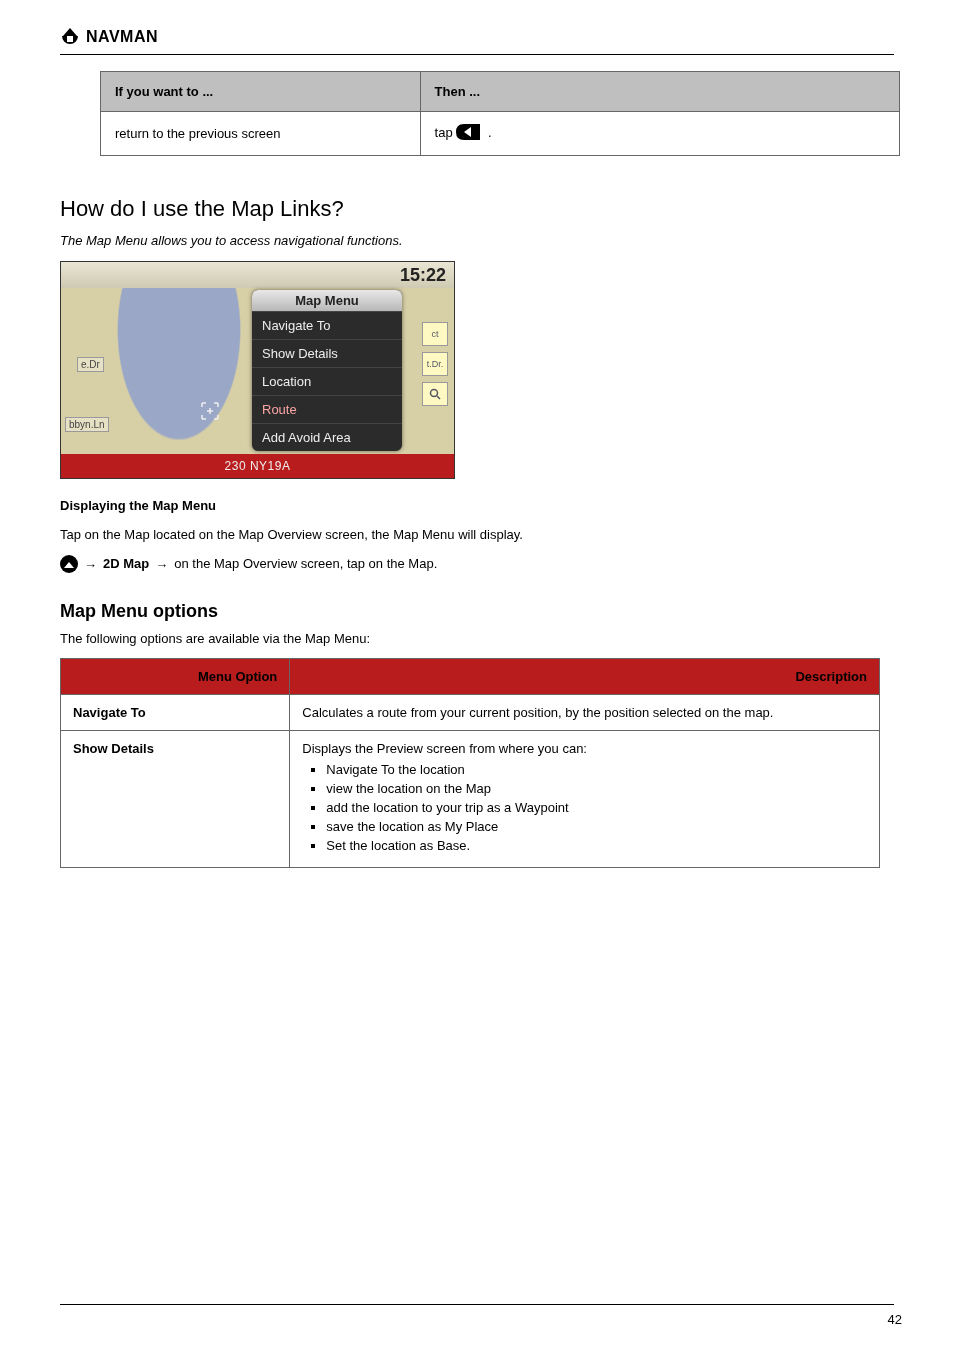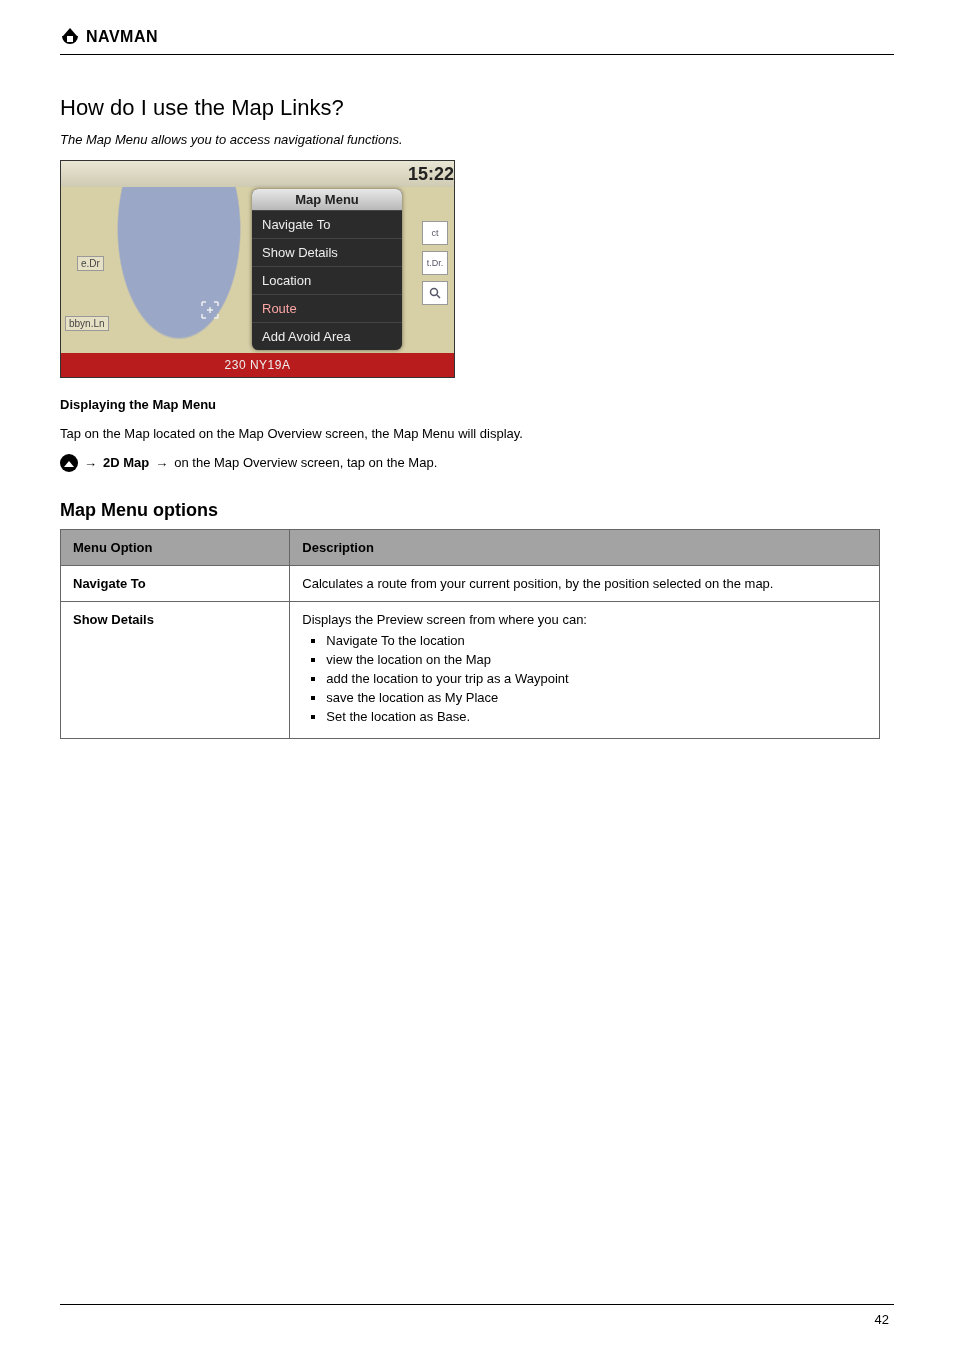--- a/index.html
+++ b/index.html
@@ -85,20 +85,21 @@
     left: 50px; top: -10px;
     width: 170px; height: 260px;
     background: radial-gradient(ellipse at 40% 30%, #9aa7c7 0 42%, transparent 43%);
   }
   .map-timebar {
     position: absolute;
     top: 0; left: 0; right: 0;
     height: 26px;
     background: linear-gradient(#e9e6d4,#cfcab2);
     text-align: right;
+    padding-right: 8px;
     font-weight: bold;
     font-size: 18px;
     color: #222;
     line-height: 26px;
   }
   .map-label {
     position: absolute;
     background: #e6e0c5;
     border: 1px solid #999;
     font-size: 10px;
@@ -143,21 +144,21 @@
   .map-menu-item.disabled { color: #fca5a5; }
   .map-sideicons {
     position: absolute;
     right: 2px;
     top: 60px;
     width: 30px;
   }
   .map-sideicon {
     width: 26px; height: 24px;
     margin-bottom: 6px;
-    background: #ffffff;
+    background: #fef9c3;
     border: 1px solid #999;
     font-size: 9px;
     color: #556;
     display: flex; align-items: center; justify-content: center;
   }
   .map-crosshair {
     position: absolute;
     left: 138px; top: 138px;
     width: 22px; height: 22px;
     color: #eee;
@@ -199,34 +200,35 @@
     margin-top: 8px;
   }
   .opt-table th, .opt-table td {
     border: 1px solid #666;
     padding: 10px 12px;
     font-size: 13px;
     text-align: left;
     vertical-align: top;
   }
   .opt-table th {
-    background: #a3a3a3;
-    font-weight: bold;
+    background: #b91c1c;
+    font-weight: bold;
+    text-align: right;
   }
   .opt-table .ocol1 { width: 28%; }
   .opt-table .ocol2 { width: 72%; }
   .opt-table .label-cell { font-weight: bold; }
   .opt-table ul {
     list-style: square;
     margin: 6px 0 0 24px;
   }
   .opt-table li { margin-bottom: 4px; }
   .page-num {
     position: absolute;
-    right: 65px;
+    right: 52px;
     bottom: 28px;
     font-size: 13px;
   }
   .footer-rule {
     position: absolute;
     left: 60px;
     right: 60px;
     bottom: 50px;
     border-top: 1px solid #000;
     height: 0;
@@ -241,20 +243,41 @@
       <svg width="20" height="18" viewBox="0 0 20 18">
           <path d="M10 0 L17 8 L13 8 L13 14 L7 14 L7 8 L3 8 Z M2 8 A8 8 0 0 0 10 16 A8 8 0 0 0 18 8" fill="#000"></path>
         </svg>
     </span>
     <span class="logo-text">NAVMAN</span>
   </div>
 </div>
 
 <div class="content">
 
+  <table class="top-table">
+    <tbody>
+        <tr>
+      <th class="col1">If you want to ...</th>
+      <th class="col2">Then ...</th>
+    </tr>
+    <tr>
+      <td class="col1">return to the previous screen</td>
+      <td class="col2">
+        <span>tap </span>
+        <span class="back-icn">
+          <svg width="24" height="16" viewBox="0 0 24 16">
+                <path d="M0 8 Q0 0 8 0 L24 0 L24 16 L8 16 Q0 16 0 8 Z" fill="#000"></path>
+                <path d="M15 3 L8 8 L15 13 Z" fill="#fff"></path>
+              </svg>
+        </span>
+        <span>.</span>
+      </td>
+    </tr>
+  </tbody>
+    </table>
 
   <h2 class="h2">How do I use the Map Links?</h2>
   <p class="para italic">The Map Menu allows you to access navigational functions.</p>
 
   <div class="map-img">
     <div class="map-river"></div>
     <div class="map-timebar">15:22</div>
     <span class="map-label" style="left:200px;top:38px">Divot.</span>
     <span class="map-label" style="left:16px;top:95px">e.Dr</span>
     <span class="map-label" style="left:195px;top:100px">Links.Dr.</span>
@@ -291,20 +314,21 @@
 
   <div class="step-line">
     <span class="main-menu-icon"></span>
     <span class="arrow">→</span>
     <b>2D Map</b>
     <span class="arrow">→</span>
     <span>on the Map Overview screen, tap on the Map.</span>
   </div>
 
   <h3 class="h3">Map Menu options</h3>
+  <p class="para">The following options are available via the Map Menu:</p>
 
   <table class="opt-table">
     <tbody>
         <tr>
       <th class="ocol1">Menu Option</th>
       <th class="ocol2">Description</th>
     </tr>
     <tr>
       <td class="label-cell">Navigate To</td>
       <td>Calculates a route from your current position, by the position selected on the map.</td>

